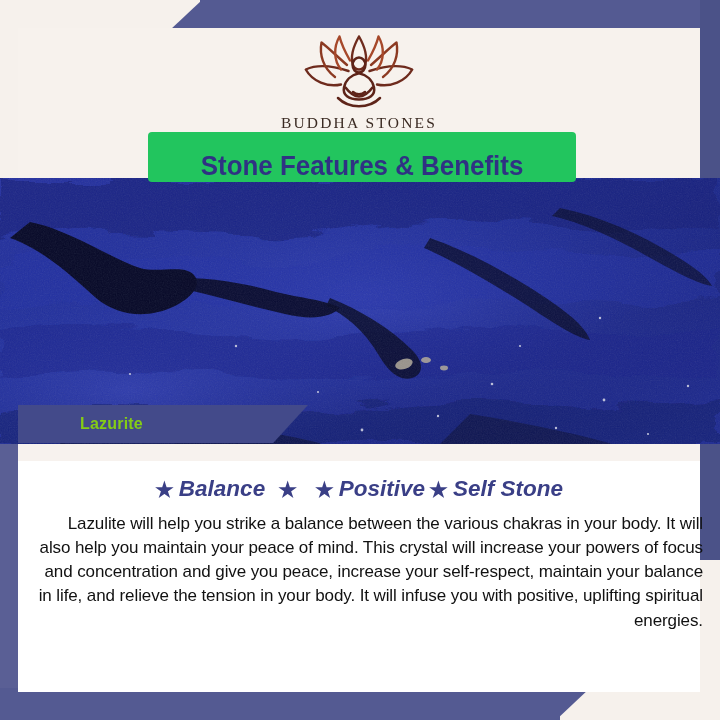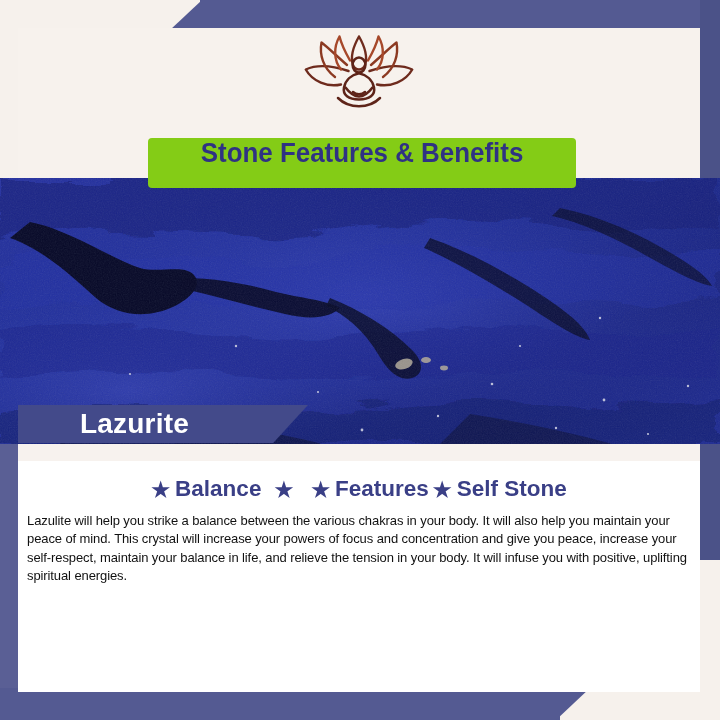--- a/index.html
+++ b/index.html
@@ -60,71 +60,71 @@
 
   
   .photo{
     position:absolute;top:178px;left:0;width:720px;height:266px;
     overflow:hidden;background:#1b1f6e;
   }
   .photo svg{display:block;width:720px;height:266px;}
 
   
   .title-box{
-    position:absolute;top:138px;left:148px;width:428px;height:50px;
-    background:#84cc16;border-radius:4px;
-    display:flex;align-items:flex-start;justify-content:center;
+    position:absolute;top:132px;left:148px;width:428px;height:50px;
+    background:#22c55e;border-radius:4px;
+    display:flex;align-items:flex-end;justify-content:center;
     z-index:6;
   }
   .title-text{
     font-family:"Liberation Sans Narrow","Liberation Sans",sans-serif;
     font-weight:bold;font-size:27px;letter-spacing:0px;
     color:#2f3283;white-space:nowrap;
     transform:scaleX(0.96);
   }
 
   
   .name-banner{
     position:absolute;top:405px;left:18px;width:290px;height:38px;
     background:#434a8a;
     clip-path:polygon(0 0,100% 0,88% 100%,0 100%);
     display:flex;align-items:center;
     z-index:7;
   }
   .name-text{
-    margin-left:62px;color:#ffffff;font-weight:bold;font-size:28px;
+    margin-left:62px;color:#84cc16;font-weight:bold;font-size:16px;
     letter-spacing:0.2px;
   }
 
   
   .content{
     position:absolute;top:444px;left:18px;width:682px;height:248px;
     background:#ffffff;
   }
   .content-top-tint{
     position:absolute;top:0;left:0;width:100%;height:17px;
     background:#f7f2ee;
   }
   .benefits{
     position:absolute;top:32px;left:0;width:100%;
     display:flex;align-items:center;justify-content:center;
     color:#3a3f86;font-weight:bold;font-size:22.5px;
     white-space:nowrap;
   }
   .benefit{display:inline-flex;align-items:center;}
   .benefit .star{font-size:21px;line-height:1;margin-right:5px;}
-  .benefit .blabel{letter-spacing:0px;}
+  .benefit .blabel{letter-spacing:0px;font-style:italic;}
   .gap-wide{width:13px;display:inline-block;}
   .gap-tight{width:4px;display:inline-block;}
 
   .body-text{
-    position:absolute;top:68px;left:9px;width:666px;
-    font-size:13px;line-height:1.42;color:#111111;
+    position:absolute;top:68px;left:19px;width:666px;
+    font-size:17px;line-height:1.42;color:#111111;
     letter-spacing:-0.1px;
-    text-align:left;
+    text-align:right;
   }
 </style>
 </head>
 <body>
 
 <div class="card">
 
   <div class="band-top"></div>
   <div class="band-top-notch"></div>
   <div class="band-right"></div>
@@ -156,20 +156,21 @@
           <ellipse cx="100" cy="44" rx="8.5" ry="10"></ellipse>
 
           <path d="M100 55 C90 57 82 64 80 74 C78 84 86 90 100 90 C114 90 122 84 120 74 C118 64 110 57 100 55"></path>
 
           <path d="M82 74 C88 82 94 86 100 86 C106 86 112 82 118 74"></path>
           <path d="M92 80 C96 84 104 84 108 80"></path>
 
           <path d="M72 88 C80 96 90 99 100 99 C110 99 120 96 128 88"></path>
         </g>
       </svg>
+      <div class="logo-text">BUDDHA STONES</div>
     </div>
   </div>
 
   <div class="photo">
     <svg viewBox="0 0 720 266" preserveAspectRatio="none">
       <defs>
         <linearGradient id="gBase" x1="0" y1="0" x2="1" y2="1">
           <stop offset="0%" stop-color="#2a36ad"></stop>
           <stop offset="35%" stop-color="#2130a2"></stop>
           <stop offset="70%" stop-color="#1b2586"></stop>
@@ -260,21 +261,21 @@
         <span class="star">★</span>
         <span class="blabel">Balance</span>
       </span>
       <span class="gap-wide"></span>
       <span class="benefit">
         <span class="star">★</span>
       </span>
       <span class="gap-wide"></span>
       <span class="benefit">
         <span class="star">★</span>
-        <span class="blabel">Features</span>
+        <span class="blabel">Positive</span>
       </span>
       <span class="gap-tight"></span>
       <span class="benefit">
         <span class="star">★</span>
         <span class="blabel">Self Stone</span>
       </span>
     </div>
 
     <div class="body-text">Lazulite will help you strike a balance between the various chakras in your body. It will also help you maintain your peace of mind. This crystal will increase your powers of focus and concentration and give you peace, increase your self-respect, maintain your balance in life, and relieve the tension in your body. It will infuse you with positive, uplifting spiritual energies.</div>
   </div>

